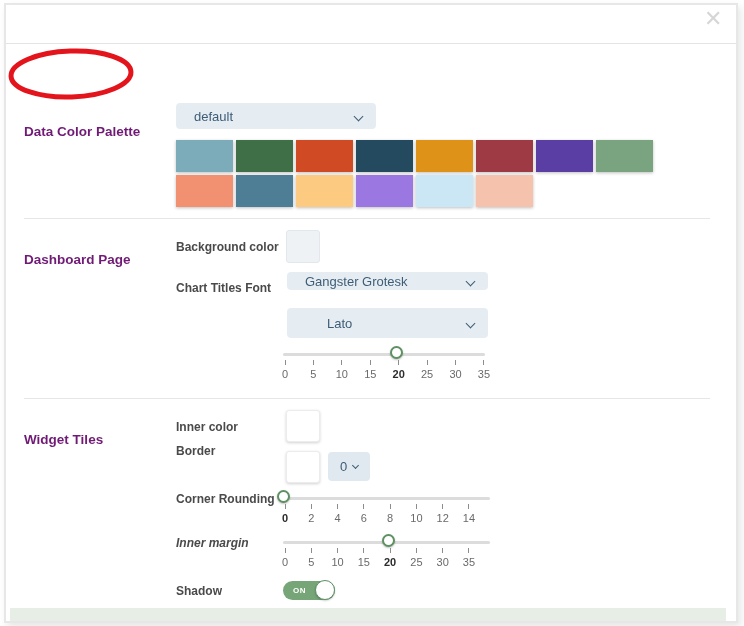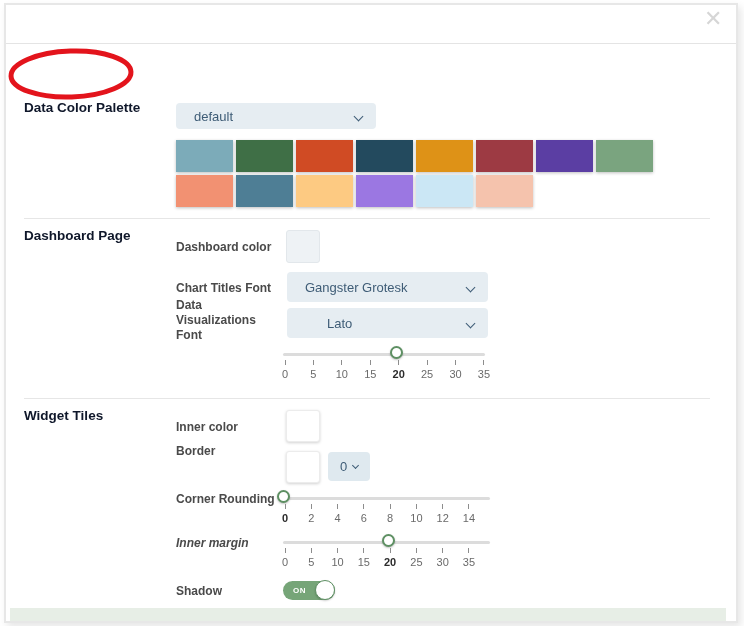--- a/index.html
+++ b/index.html
@@ -12,21 +12,21 @@
   .title{left:24px;top:13px;font-size:15px;font-weight:bold;color:#2e5266;}
   .close{left:704px;top:8px;font-size:22px;font-weight:300;color:#d6d6d6;cursor:pointer;line-height:1;}
   .hdr-divider{left:6px;top:43px;width:730px;height:1px;background:#e4e4e4;}
   
   .band{left:10px;top:53px;width:716px;height:35px;background:#e7eee6;display:flex;align-items:center;padding-left:14px;cursor:pointer;}
   .band-label{font-size:15px;font-weight:bold;color:#3a4f40;}
   .chev{display:inline-block;width:7px;height:7px;border-right:2px solid currentColor;border-bottom:2px solid currentColor;transform:rotate(45deg);}
   .band .chev{color:#4f8a56;margin-left:9px;position:relative;top:-2px;}
   .annot{left:5px;top:46px;pointer-events:none;}
   
-  .h-left{font-size:13.5px;font-weight:bold;color:#0f172a;}
+  .h-left{font-size:13.5px;font-weight:bold;color:#701a75;margin-top:24px;}
   .desc{left:24px;top:126px;width:138px;font-size:10.5px;line-height:1.4;color:#6e6e6e;}
   .divider{left:24px;height:1px;width:686px;background:#e6e6e6;}
   
   .rlabel{left:176px;font-size:12px;font-weight:600;color:#4a4a4a;width:106px;line-height:1.25;}
   
   .dd{background:#e6edf2;border-radius:4px;display:flex;align-items:center;padding:0 14px 0 18px;cursor:pointer;}
   .dd .val{font-size:13px;color:#3e5c76;flex:1;}
   .dd .chev{color:#3e5c76;border-width:1.7px;}
   .dd-mini{background:#dfe9ef;border-radius:4px;display:flex;align-items:center;justify-content:center;gap:6px;cursor:pointer;}
   .dd-mini .val{font-size:13px;color:#3e5c76;}
@@ -87,30 +87,29 @@
       <div class="swatch" style="background: rgb(253, 202, 130);"></div>
       <div class="swatch" style="background: rgb(155, 119, 226);"></div>
       <div class="swatch" style="background: rgb(203, 231, 245);"></div>
       <div class="swatch" style="background: rgb(245, 195, 173);"></div>
     </div>
 
   <div class="abs divider" style="top:218px;"></div>
 
   <div class="abs h-left" style="left:24px;top:228px;">Dashboard Page</div>
 
-  <div class="abs rlabel" style="top:240px;">Dashboard color</div>
+  <div class="abs rlabel" style="top:240px;">Background color</div>
   <div class="abs chip gray" style="left: 286px; top: 230px; width: 34px; height: 33px; background: rgb(238, 242, 245);"></div>
 
   <div class="abs rlabel" style="top:281px;">Chart Titles Font</div>
-  <div class="abs dd" style="left:287px;top:272px;width:201px;height:30px;gap:36px;">
+  <div class="abs dd" style="left:287px;top:272px;width:201px;height:18px;gap:36px;">
     <span class="val">Gangster Grotesk</span>
     <span class="chev"></span>
   </div>
 
-  <div class="abs rlabel" style="top:298px;">Data Visualizations Font</div>
   <div class="abs dd" style="left:287px;top:308px;width:201px;height:30px;padding-left:40px;">
     <span class="val">Lato</span>
     <span class="chev"></span>
   </div>
 
   <div class="slider" style="left:283px;top:347px;width:202px;">
     <div class="track"></div>
     <div class="knob" style="left: 107.214px;"></div>
     <div class="ticks" style="left:2px;width:199px;">
         <div class="tick">

